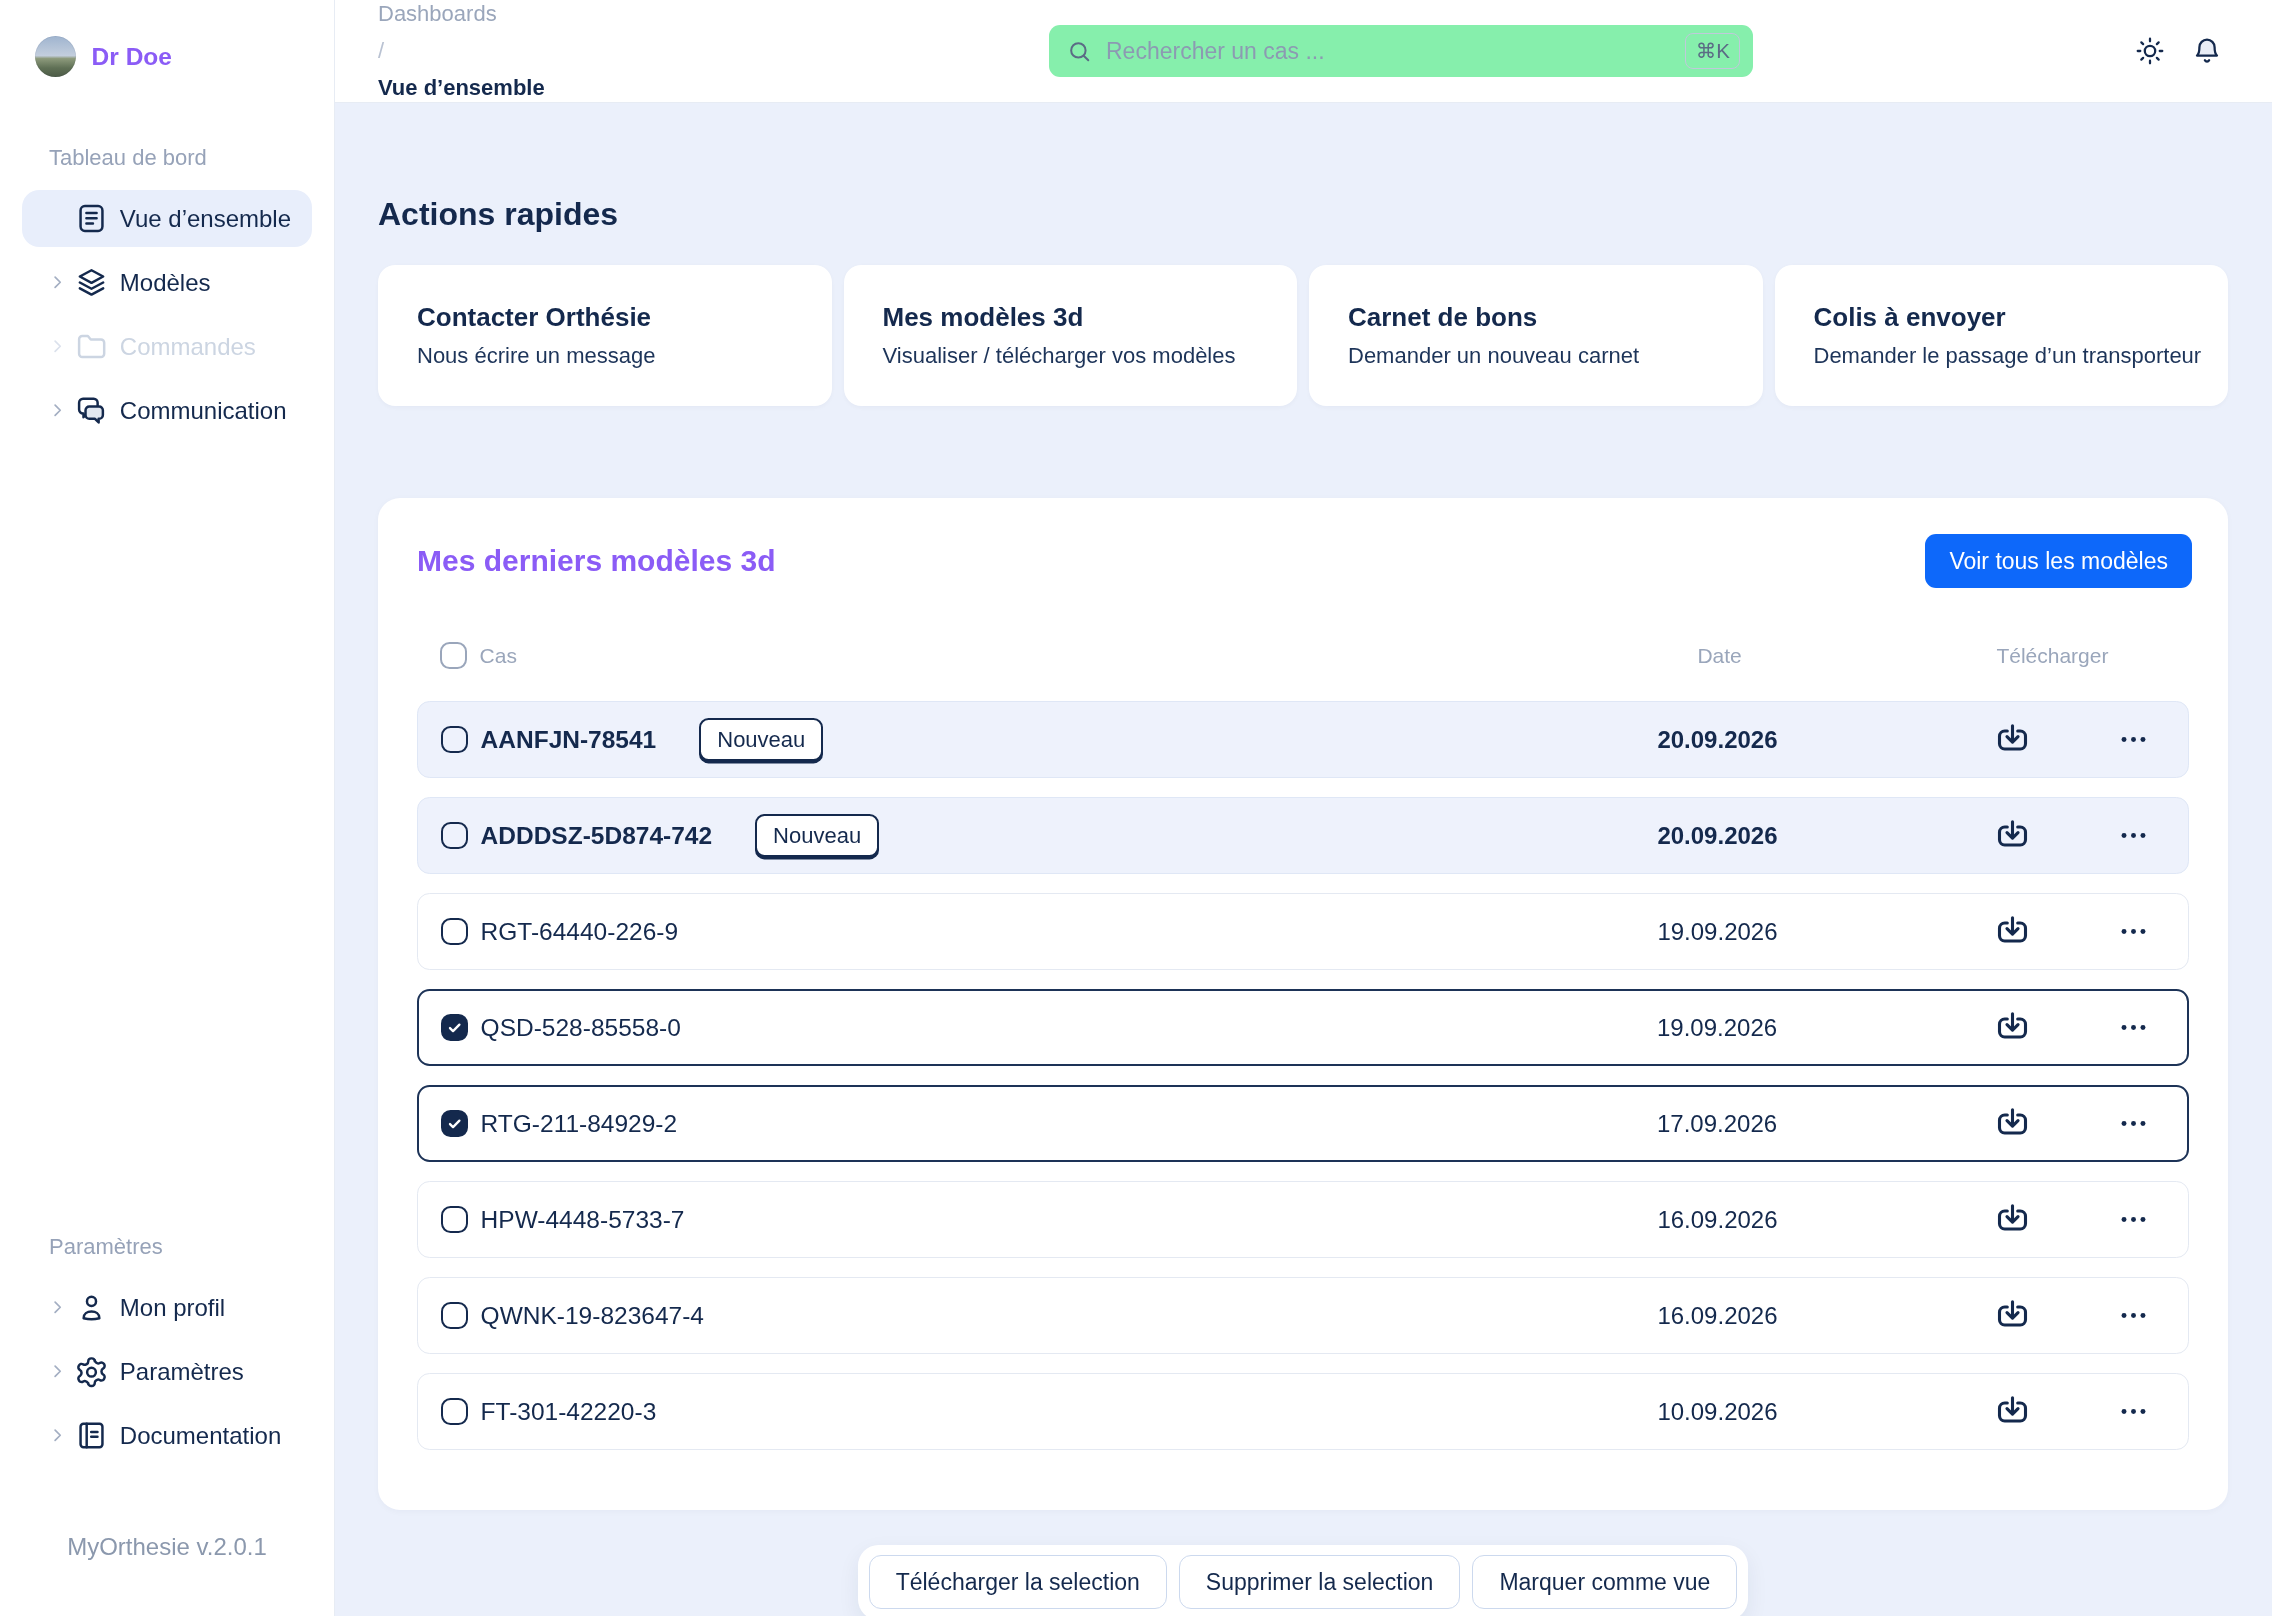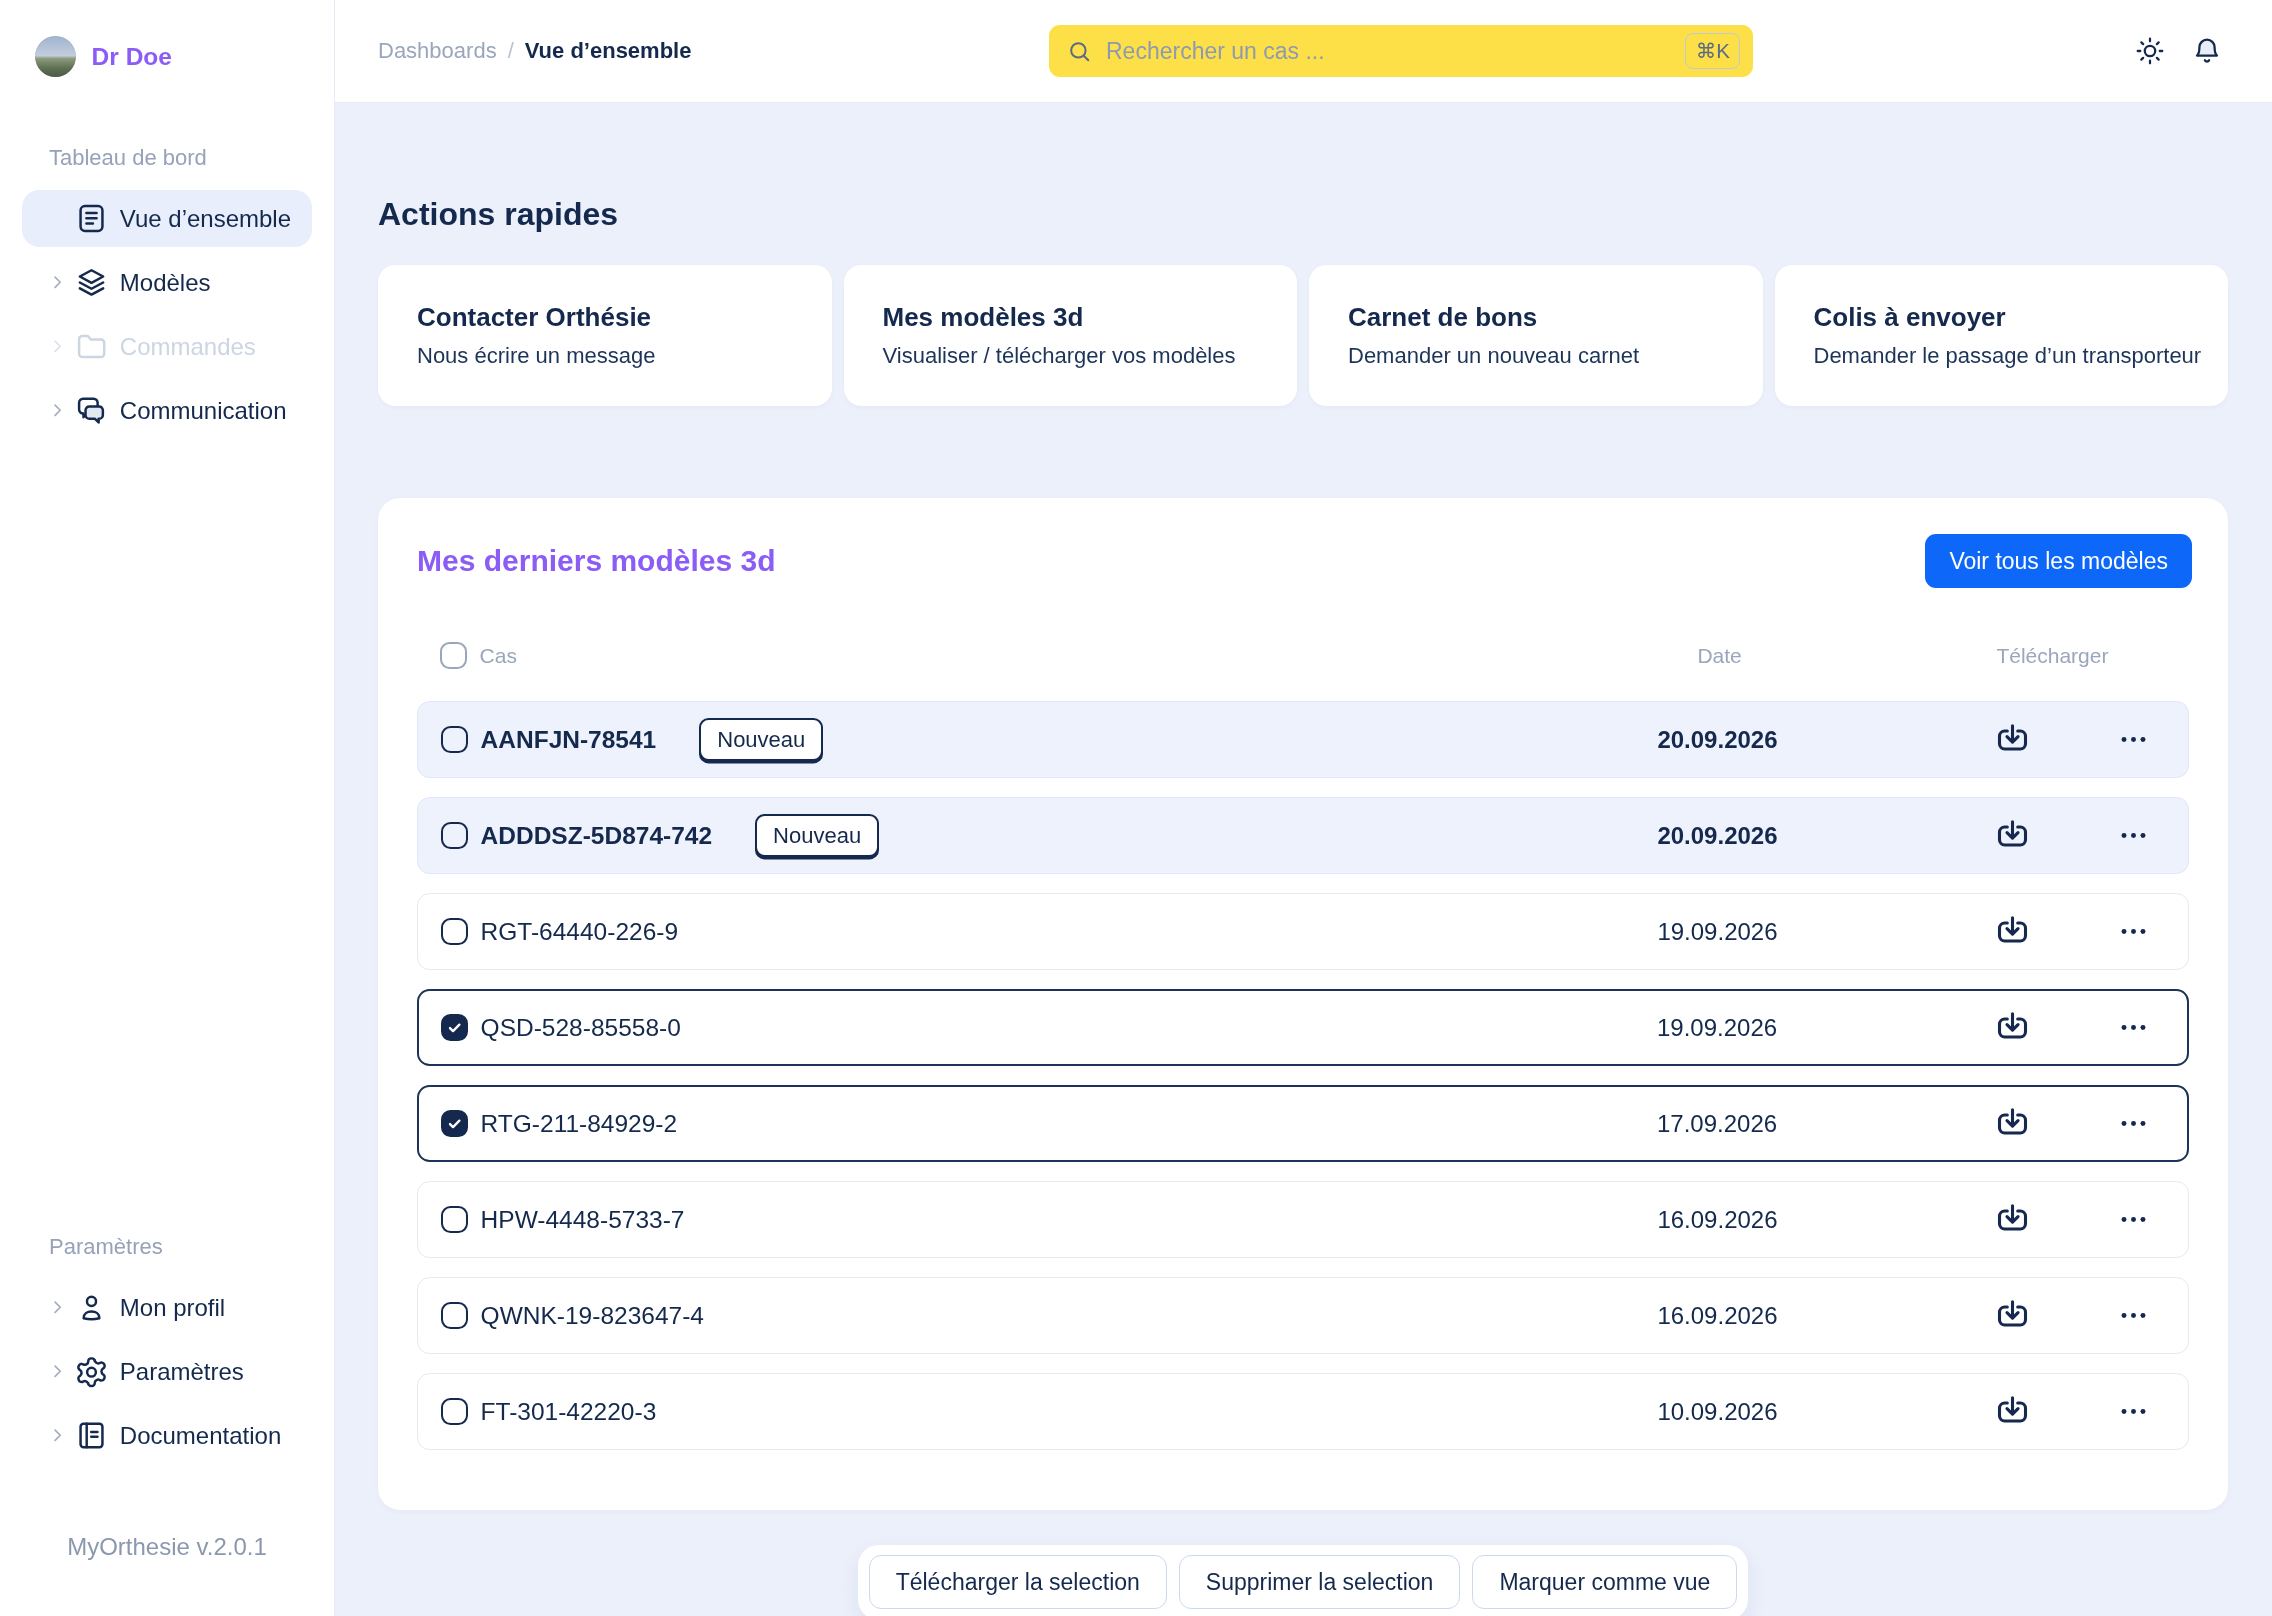--- a/index.html
+++ b/index.html
@@ -44,27 +44,27 @@
   .version { margin:69px auto 0; text-align:center; font-size:24px; color:#8b98ad; padding-bottom:55px; }
 
   
   .main { flex:1; display:flex; flex-direction:column; min-width:0; }
   .topbar {
     height:103px; flex:none; background:#ffffff;
     border-bottom:1.6px solid #e7ecf4;
     display:flex; align-items:center; position:relative;
     padding:0 47px 0 43px;
   }
-  .breadcrumb { display:flex; align-items:flex-start; gap:11px; font-size:22px; }
+  .breadcrumb { display:flex; align-items:flex-start; gap:11px; font-size:22px;flex-direction:column; }
   .bc-parent { color:#9aa6bb; cursor:pointer; }
   .bc-sep { color:#b9c2d2; }
   .bc-current { color:#14294d; font-weight:600; }
   .search {
     position:absolute; left:714px; top:25px; width:704px; height:52px;
-    background:#fde047; border-radius:11px;
+    background:#86efac; border-radius:11px;
     display:flex; align-items:center; padding:0 12.6px 0 17.4px; cursor:text;
   }
   .search svg { flex:none; }
   .search input {
     flex:1; border:none; outline:none; background:transparent;
     font-family:inherit; font-size:23px; color:#14294d; margin-left:12.6px;
   }
   .search input::placeholder { color:#8c9ab2; }
   .kbd {
     flex:none; border:1.6px solid #bfc9da; border-radius:8px; color:#5b6b85;

